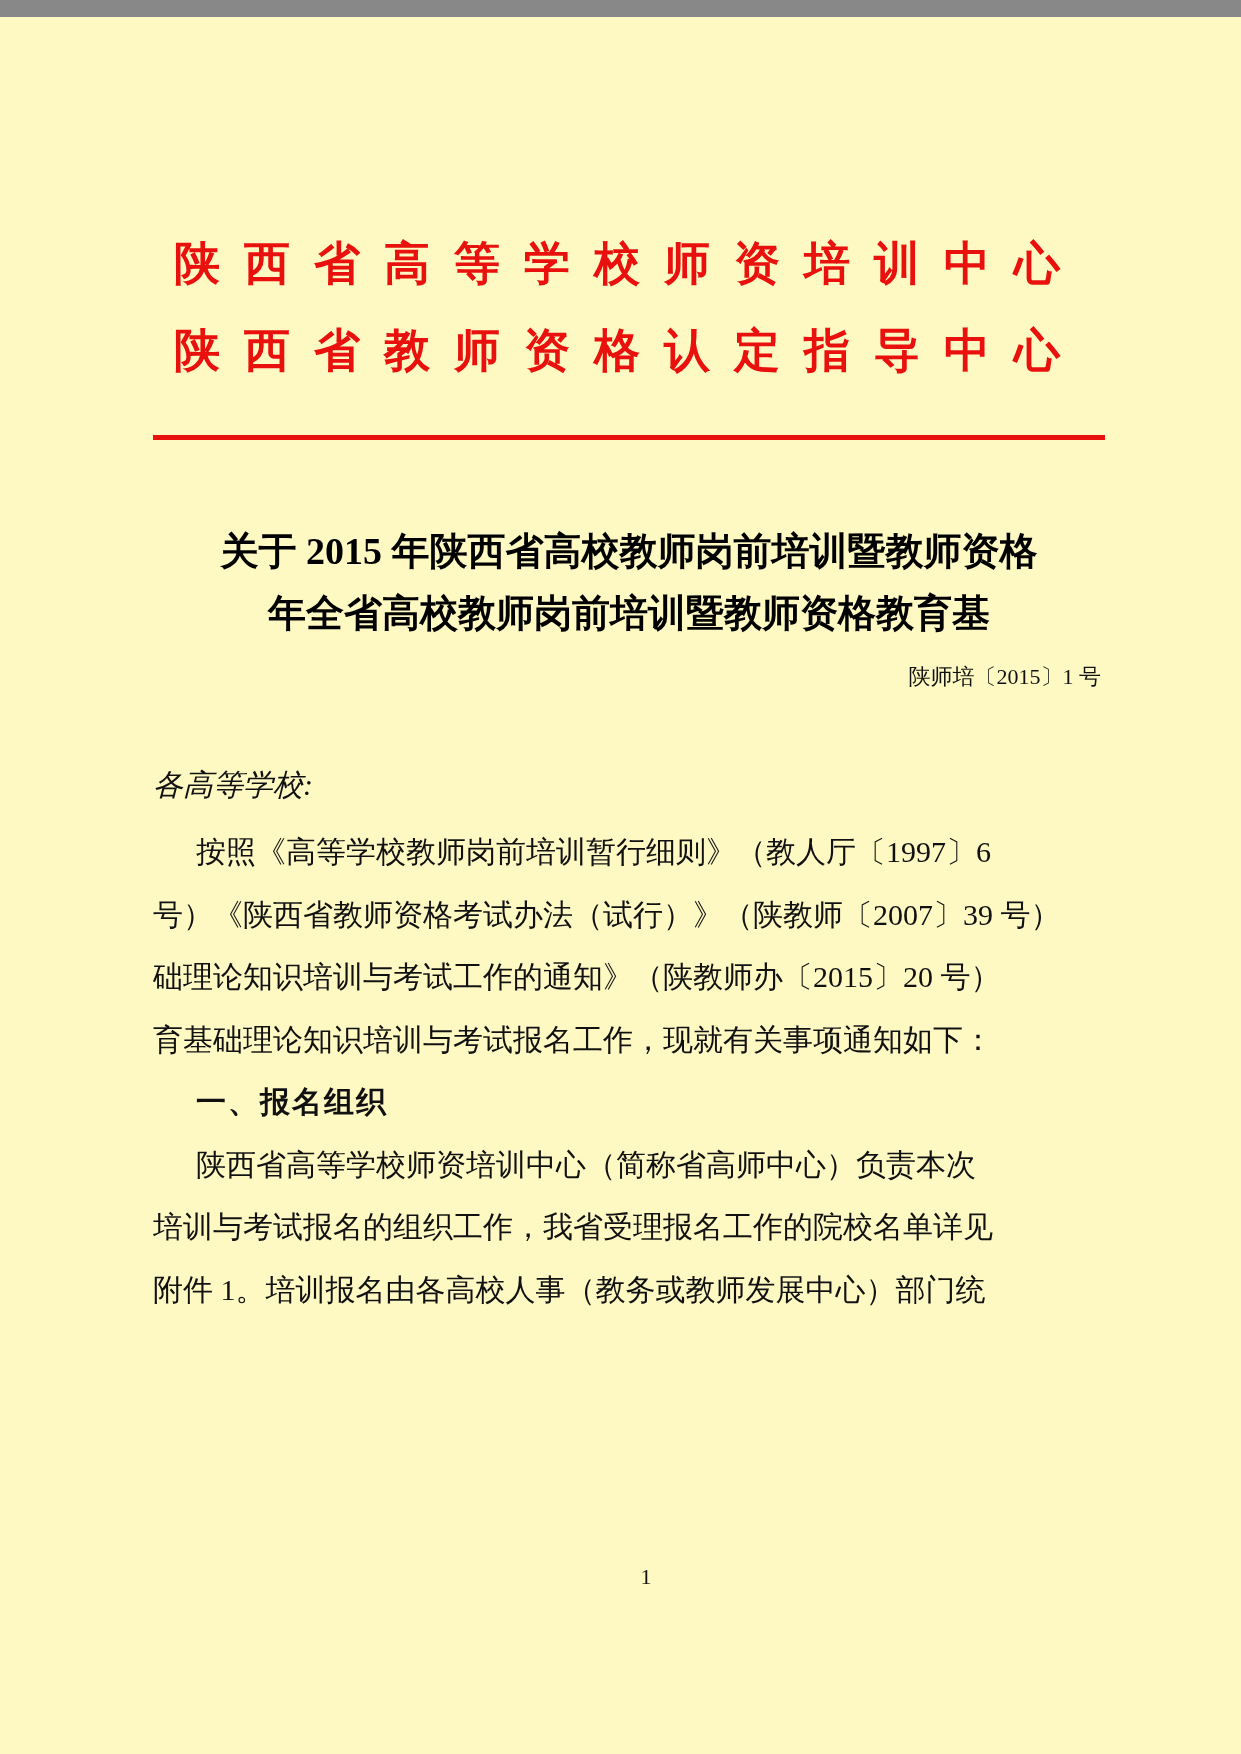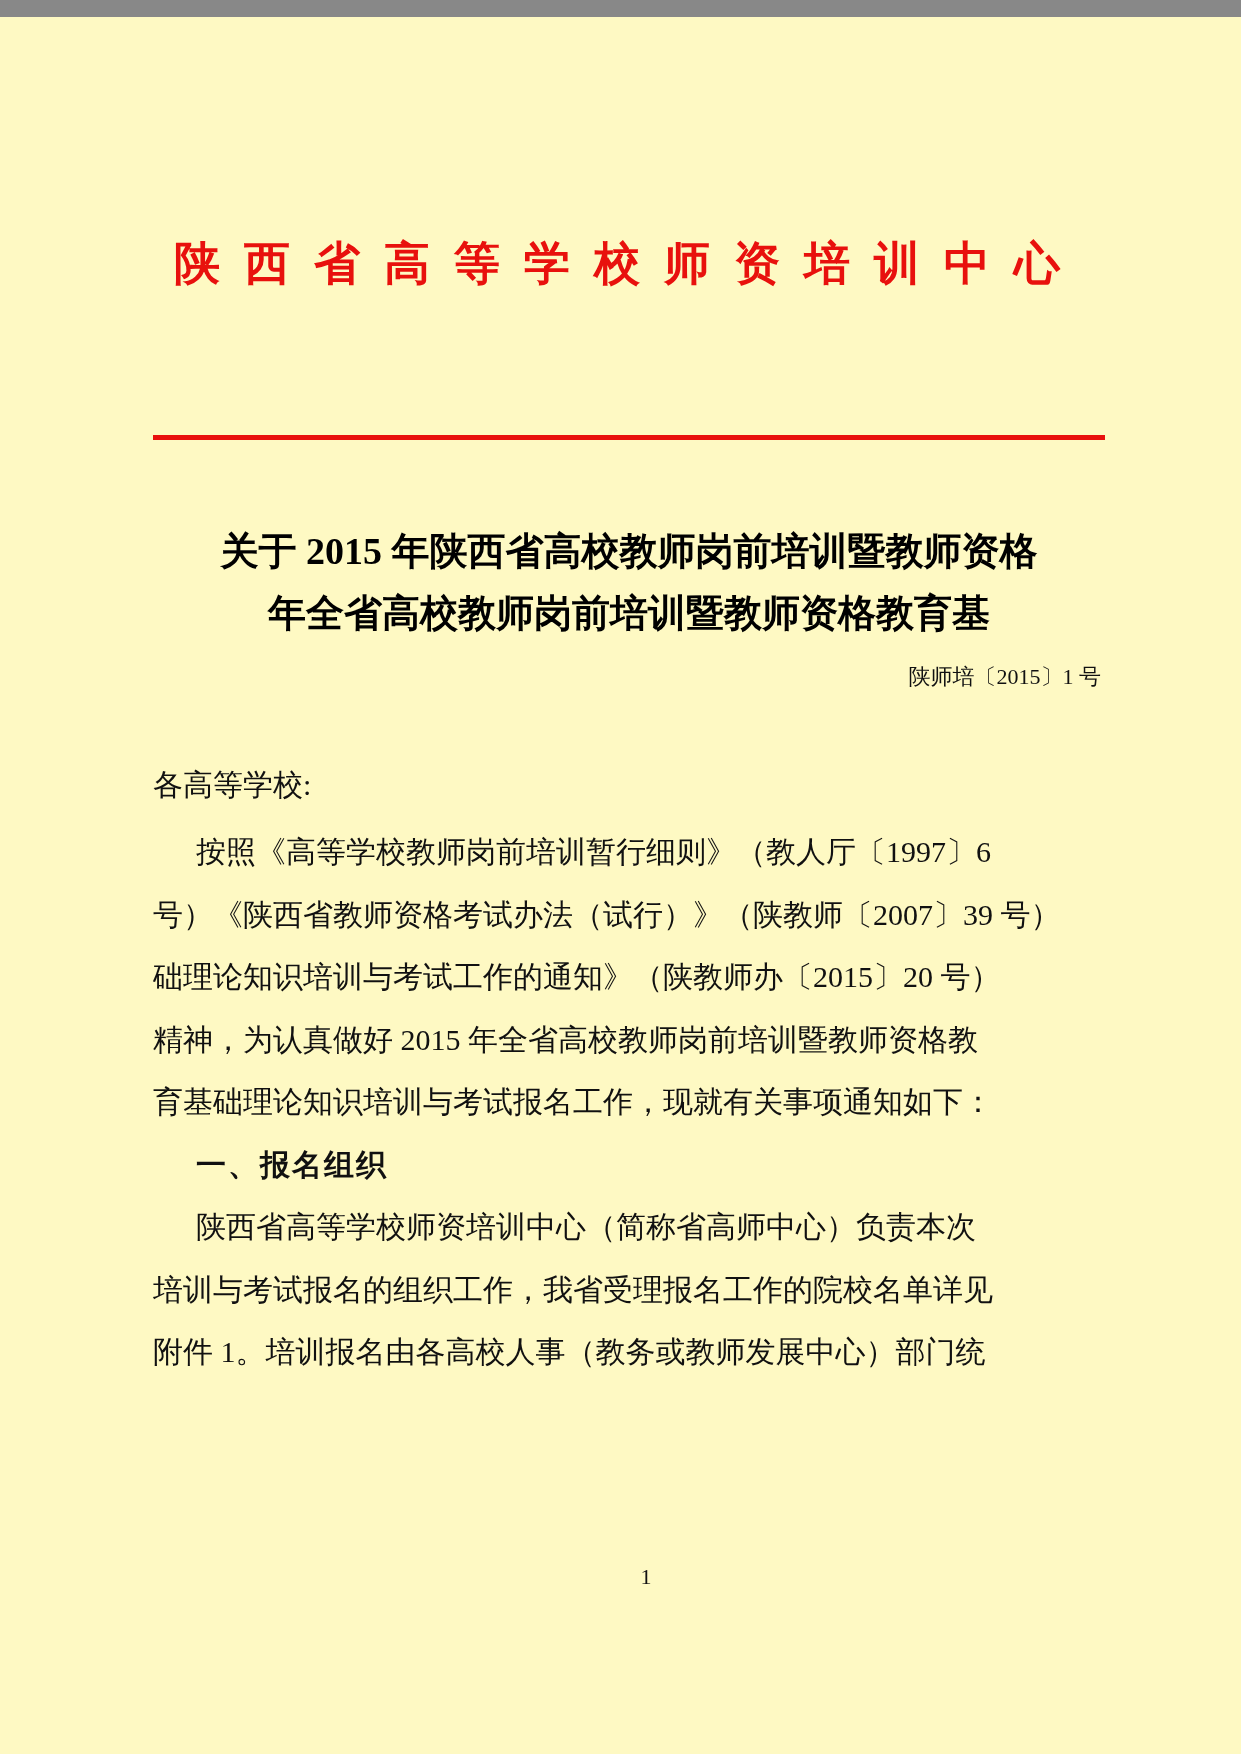--- a/index.html
+++ b/index.html
@@ -48,20 +48,21 @@
     font-size:22px;
     line-height:62px;
     padding-right:4px;
     box-sizing:border-box;
   }
   .salutation {
     position:absolute;
     left:153px; width:952px; top:737px;
     font-size:30px;
     line-height:62px;
+    font-style:italic;
   }
   .body-lines {
     position:absolute;
     left:153px; width:1010px; top:804px;
     font-size:30px;
     line-height:62.5px;
   }
   .body-lines .line { white-space:nowrap; }
   .indent { padding-left:43px; }
   .section-heading {
@@ -79,38 +80,38 @@
     box-sizing:border-box;
   }
 </style>
 </head>
 <body>
 
 <div class="page">
 
   <div class="red-header">
     <div>陕西省高等学校师资培训中心</div>
+    <div>陕西省教师资格认定指导中心</div>
   </div>
 
   <div class="red-rule"></div>
 
   <div class="doc-title">
     <div>关于 2015 年陕西省高校教师岗前培训暨教师资格</div>
     <div>年全省高校教师岗前培训暨教师资格教育基</div>
   </div>
 
   <div class="doc-number">陕师培〔2015〕1 号</div>
 
   <div class="salutation">各高等学校:</div>
 
   <div class="body-lines">
     <div class="line indent">按照《高等学校教师岗前培训暂行细则》（教人厅〔1997〕6</div>
     <div class="line">号）《陕西省教师资格考试办法（试行）》（陕教师〔2007〕39 号）</div>
     <div class="line">础理论知识培训与考试工作的通知》（陕教师办〔2015〕20 号）</div>
-    <div class="line">精神，为认真做好 2015 年全省高校教师岗前培训暨教师资格教</div>
     <div class="line">育基础理论知识培训与考试报名工作，现就有关事项通知如下：</div>
     <div class="line indent section-heading">一、报名组织</div>
     <div class="line indent">陕西省高等学校师资培训中心（简称省高师中心）负责本次</div>
     <div class="line">培训与考试报名的组织工作，我省受理报名工作的院校名单详见</div>
     <div class="line">附件 1。培训报名由各高校人事（教务或教师发展中心）部门统</div>
   </div>
 
   <div class="page-number">1</div>
 
 </div>

